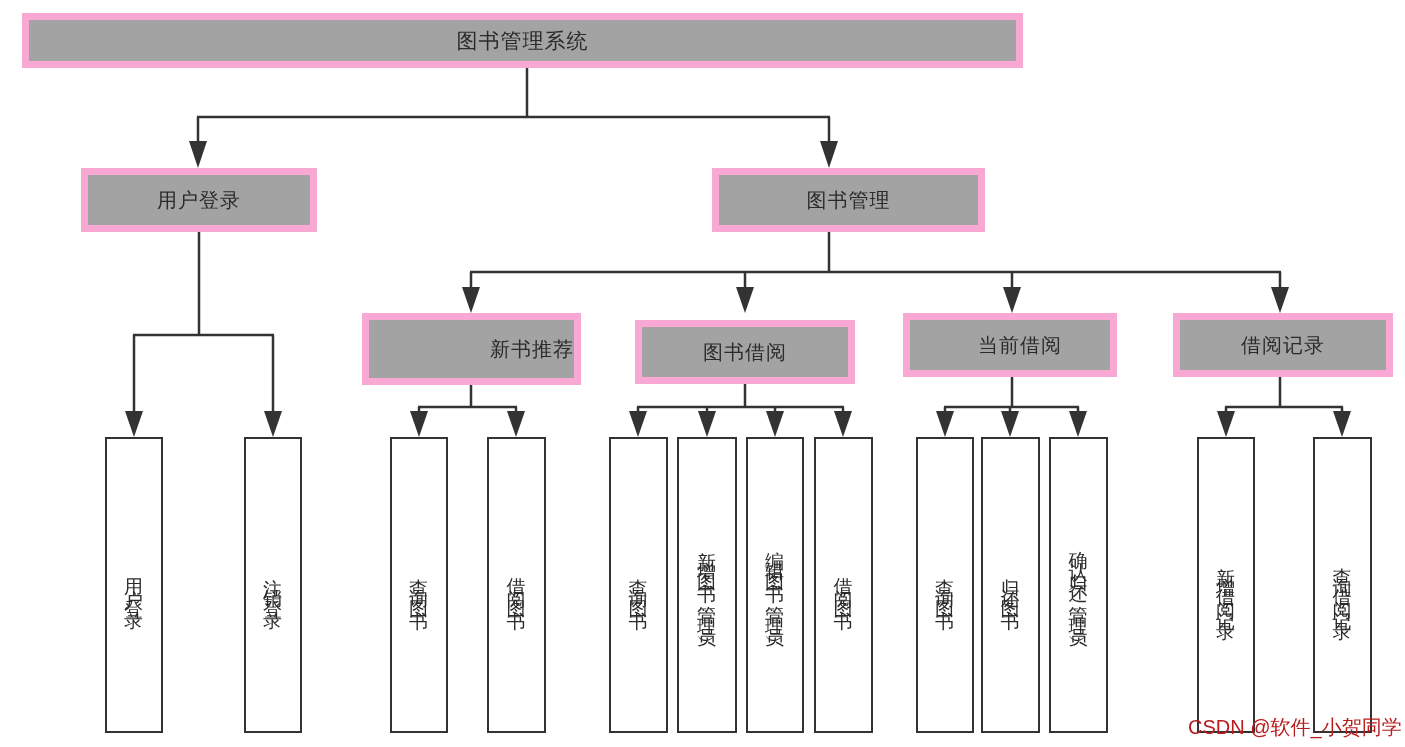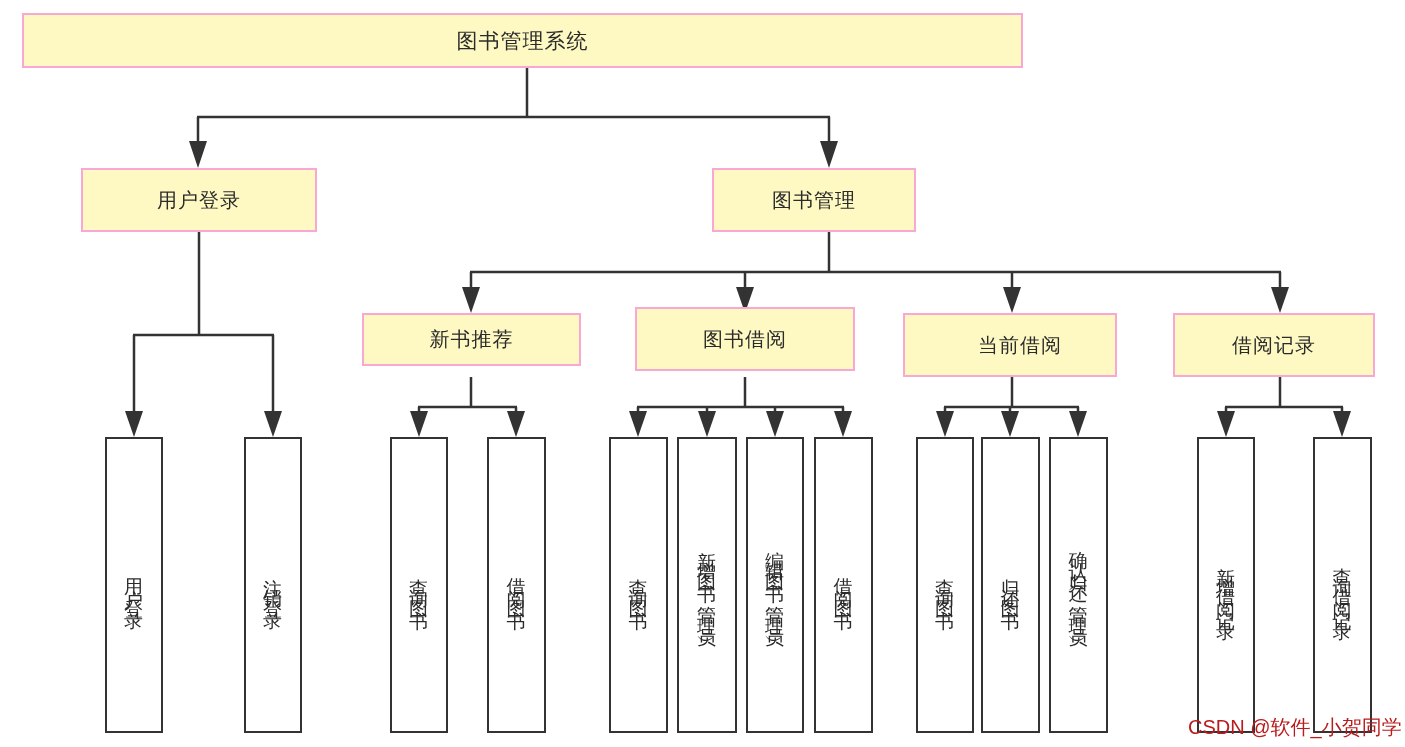--- a/index.html
+++ b/index.html
@@ -18,22 +18,22 @@
   .connectors {
     position: absolute;
     left: 0;
     top: 0;
     z-index: 1;
     pointer-events: none;
   }
   .hbox {
     position: absolute;
     box-sizing: border-box;
-    border: 2px solid #f9a8d4;
-    background: #fef9c3;
+    border: 7px solid #f9a8d4;
+    background: #a3a3a3;
     display: flex;
     align-items: center;
     justify-content: center;
     z-index: 2;
     color: #2b2b2b;
     font-size: 20px;
     letter-spacing: 1px;
     white-space: nowrap;
   }
   .hbox.root { font-size: 21px; }
@@ -142,34 +142,34 @@
     </g>
   </svg>
 
   <div class="hbox root" style="left:22px; top:13px; width:1001px; height:55px;">
     <span>图书管理系统</span>
   </div>
 
   <div class="hbox" style="left:81px; top:168px; width:236px; height:64px;">
     <span>用户登录</span>
   </div>
-  <div class="hbox" style="left:712px; top:168px; width:204px; height:64px;">
+  <div class="hbox" style="left:712px; top:168px; width:273px; height:64px;">
     <span>图书管理</span>
   </div>
 
-  <div class="hbox" style="left:362px; top:313px; width:219px; height:53px;">
+  <div class="hbox" style="left:362px; top:313px; width:219px; height:72px;justify-content:flex-end;">
     <span>新书推荐</span>
   </div>
-  <div class="hbox" style="left:635px; top:307px; width:220px; height:64px;">
+  <div class="hbox" style="left:635px; top:320px; width:220px; height:64px;">
     <span>图书借阅</span>
   </div>
   <div class="hbox" style="left:903px; top:313px; width:214px; height:64px;padding-left:20px;">
     <span>当前借阅</span>
   </div>
-  <div class="hbox" style="left:1173px; top:313px; width:202px; height:64px;">
+  <div class="hbox" style="left:1173px; top:313px; width:220px; height:64px;">
     <span>借阅记录</span>
   </div>
 
   <div class="vbox" style="left:105px; width:58px;">
     <span class="vtext">用户登录</span>
   </div>
   <div class="vbox" style="left:244px; width:58px;">
     <span class="vtext">注销登录</span>
   </div>
 

